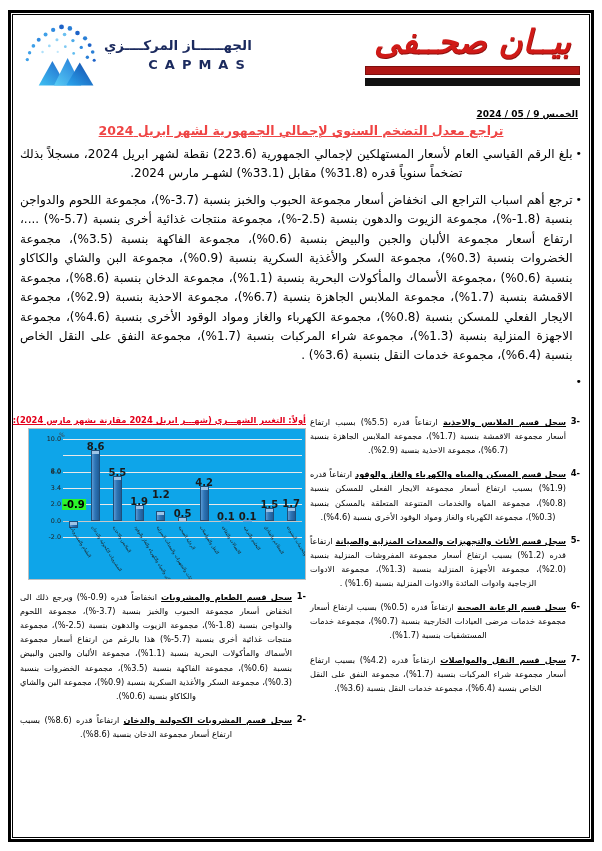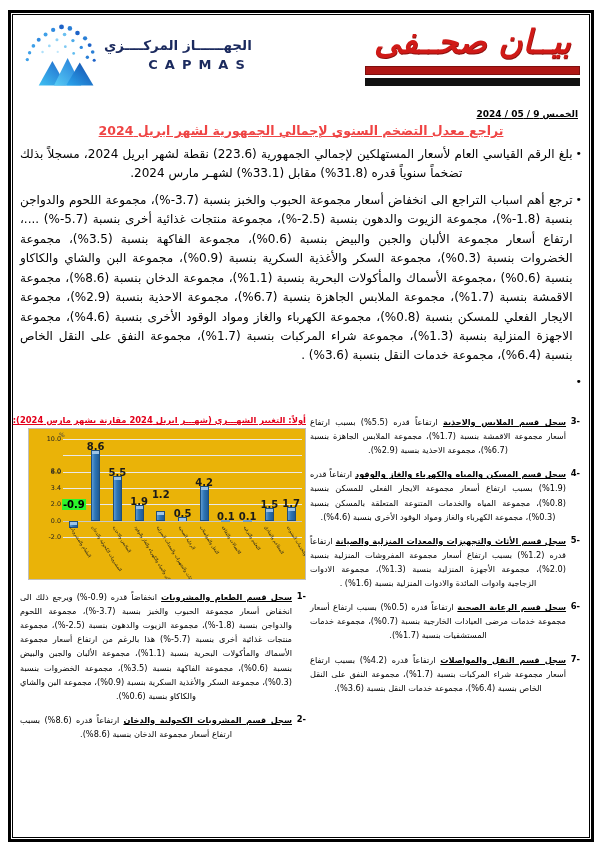--- a/index.html
+++ b/index.html
@@ -246,21 +246,21 @@
     text-align: center;
     direction: rtl;
     margin-bottom: 3px;
     white-space: nowrap;
   }
   .chart-box {
     position: relative;
     width: 278px;
     height: 152px;
     border: 1px solid #bfbfbf;
-    background: #eab308;
+    background: #0ea5e9;
     box-sizing: border-box;
     direction: ltr;
     overflow: hidden;
   }
   .y-unit {
     position: absolute;
     left: 30px;
     top: 2px;
     font-size: 6px;
     color: #444;

